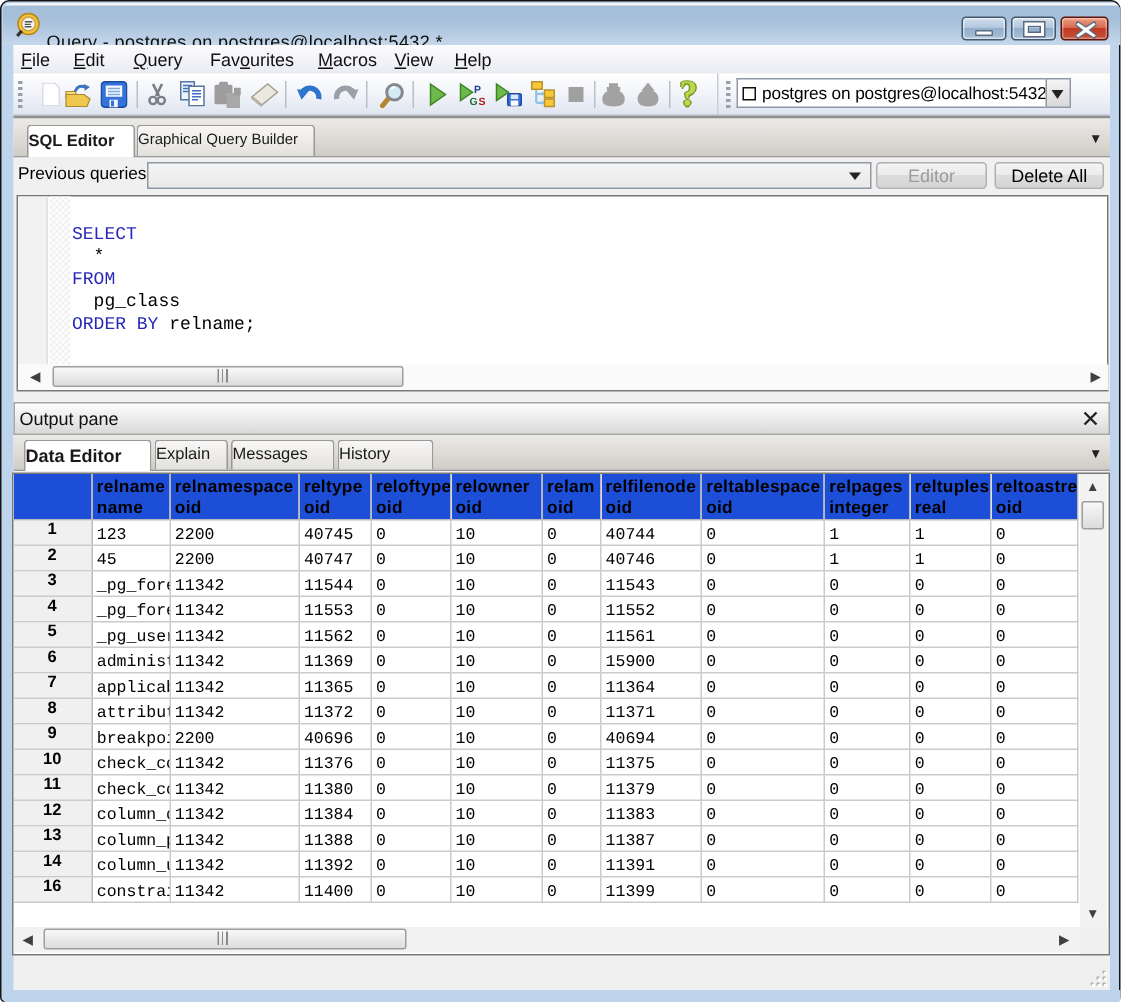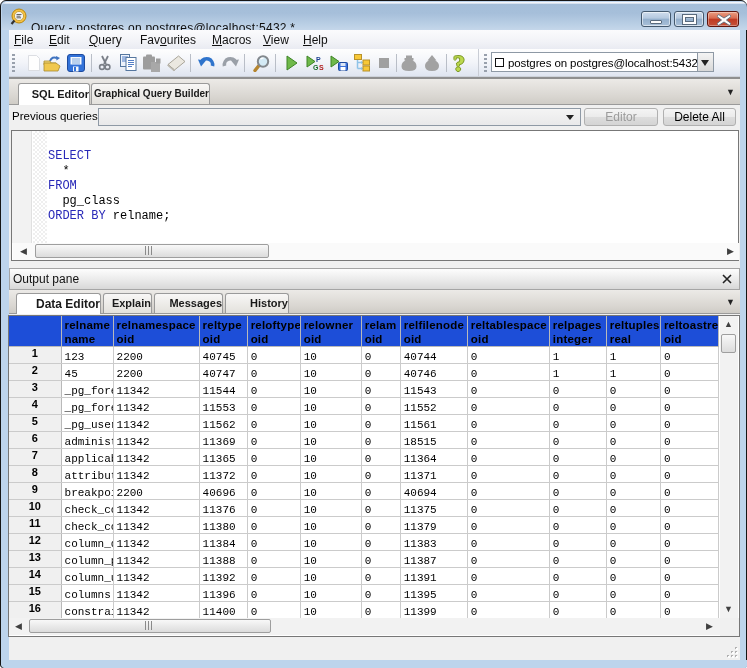--- a/index.html
+++ b/index.html
@@ -24,23 +24,23 @@
 #menubar span{position:absolute;top:3px;}
 
 #toolbar{left:8px;top:48px;width:731px;height:28px;background:linear-gradient(180deg,#fefefe 0%,#f2f4f9 50%,#dfe5f0 100%);border-bottom:1px solid #cdd2da;}
 .tsep{position:absolute;top:5px;width:1px;height:18px;background:#b9bec7;}
 .grip{position:absolute;top:5px;width:3px;height:18px;background:repeating-linear-gradient(180deg,#98a0ac 0 2px,transparent 2px 4px);}
 #darkline{left:8px;top:76px;width:731px;height:2px;background:#8f8f8f;}
 
 .tabstrip{background:linear-gradient(180deg,#eceae7 0%,#d9d6d1 70%,#cfccc6 100%);border-bottom:1px solid #9a9a9a;}
 #tabs1{left:8px;top:78px;width:731px;height:26px;}
 #tabs2{left:8px;top:289px;width:731px;height:24px;}
-.tab{position:absolute;border:1px solid #9a9a9a;border-bottom:none;border-radius:3px 3px 0 0;font-size:11px;color:#1a1a1a;text-align:right;white-space:nowrap;overflow:hidden;}
+.tab{position:absolute;border:1px solid #9a9a9a;border-bottom:none;border-radius:3px 3px 0 0;font-size:11px;color:#1a1a1a;text-align:left;white-space:nowrap;overflow:hidden;}
 .tabact{background:#fff;font-weight:bold;z-index:2;}
-.tabina{background:linear-gradient(180deg,#f8f7f6 0%,#e3e1dc 100%);font-weight:bold;}
+.tabina{background:linear-gradient(180deg,#f8f7f6 0%,#e3e1dc 100%);}
 .chev{position:absolute;font-size:9px;color:#222;}
 
 #prevrow{left:8px;top:104px;width:731px;height:25px;background:#f0f0f0;font-size:12px;color:#000;}
 #combo1{position:absolute;left:89px;top:3px;width:483px;height:18px;border:1px solid #8e99a5;background:linear-gradient(180deg,#f4f4f4,#e9e9ea);}
 .btn{position:absolute;top:3px;height:18px;border:1px solid #b0b0b0;border-radius:3px;background:linear-gradient(180deg,#f4f4f4 0%,#ebebeb 50%,#dddddd 50%,#d4d4d4 100%);font-size:12px;text-align:center;line-height:16px;}
 
 #editor{left:10px;top:129px;width:728px;height:131px;border:1px solid #777;background:#fff;}
 #gutter{left:0;top:0;width:20px;height:112px;background:#f2f2f2;border-right:1px solid #e0e0e0;}
 #fold{left:21px;top:0;width:14px;height:112px;background:#fff;background-image:linear-gradient(45deg,#efefef 25%,transparent 25%,transparent 75%,#efefef 75%),linear-gradient(45deg,#efefef 25%,transparent 25%,transparent 75%,#efefef 75%);background-size:4px 4px;background-position:0 0,2px 2px;}
 #sql{left:36px;top:3px;font-family:"Liberation Mono",monospace;font-size:12px;line-height:15px;white-space:pre;color:#000;margin-top:15px;}
@@ -333,21 +333,21 @@
               <td>0</td>
             </tr>
       <tr>
               <td class="rn">6</td>
               <td>administrable_ro</td>
               <td>11342</td>
               <td>11369</td>
               <td>0</td>
               <td>10</td>
               <td>0</td>
-              <td>18515</td>
+              <td>15900</td>
               <td>0</td>
               <td>0</td>
               <td>0</td>
               <td>0</td>
             </tr>
       <tr>
               <td class="rn">7</td>
               <td>applicable_roles</td>
               <td>11342</td>
               <td>11365</td>
@@ -446,34 +446,20 @@
             </tr>
       <tr>
               <td class="rn">14</td>
               <td>column_udt_usage</td>
               <td>11342</td>
               <td>11392</td>
               <td>0</td>
               <td>10</td>
               <td>0</td>
               <td>11391</td>
-              <td>0</td>
-              <td>0</td>
-              <td>0</td>
-              <td>0</td>
-            </tr>
-      <tr>
-              <td class="rn">15</td>
-              <td>columns</td>
-              <td>11342</td>
-              <td>11396</td>
-              <td>0</td>
-              <td>10</td>
-              <td>0</td>
-              <td>11395</td>
               <td>0</td>
               <td>0</td>
               <td>0</td>
               <td>0</td>
             </tr>
       <tr>
               <td class="rn">16</td>
               <td>constraint_colum</td>
               <td>11342</td>
               <td>11400</td>

